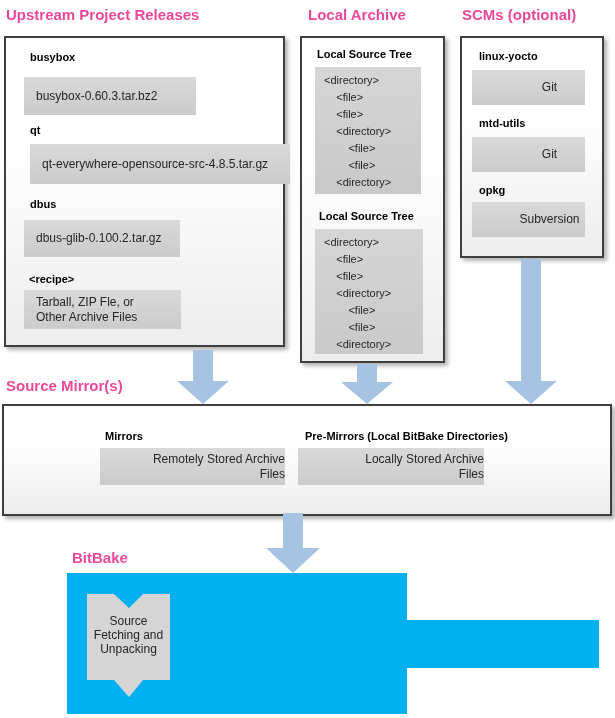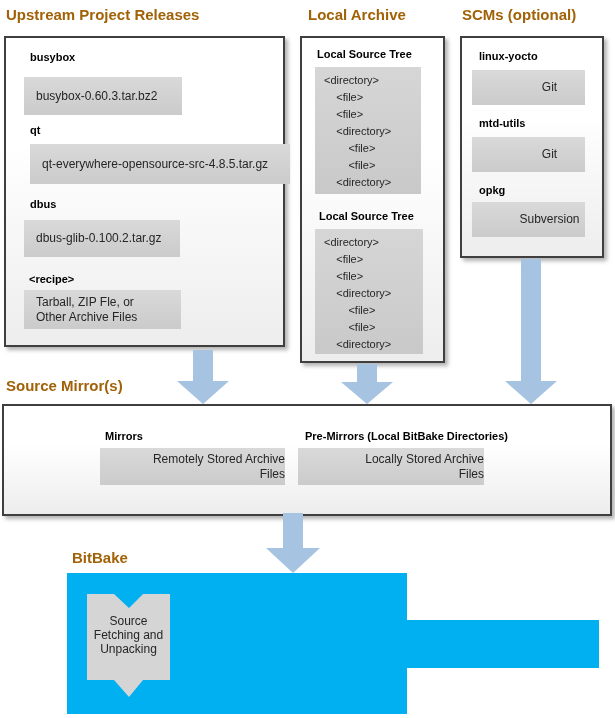--- a/index.html
+++ b/index.html
@@ -8,21 +8,21 @@
     width: 615px;
     height: 718px;
     background: #ffffff;
     font-family: "Liberation Sans", sans-serif;
     overflow: hidden;
   }
   .section-title {
     position: absolute;
     font-weight: bold;
     font-size: 15px;
-    color: #a16207;
+    color: #ec4899;
     white-space: nowrap;
   }
   .outer-box {
     position: absolute;
     border: 2px solid #3f3f3f;
     background: linear-gradient(180deg, #ffffff 35%, #ededed 100%);
     box-shadow: 3px 3px 4px rgba(0,0,0,0.30);
     box-sizing: border-box;
   }
   .item-label {
@@ -87,21 +87,21 @@
 <body>
 
 <div class="canvas">
 
   <div class="section-title" style="left:6px; top:6px;">Upstream Project Releases</div>
   <div class="section-title" style="left:308px; top:6px;">Local Archive</div>
   <div class="section-title" style="left:462px; top:6px;">SCMs (optional)</div>
 
   <div class="outer-box" style="left:4px; top:36px; width:281px; height:311px;">
     <div class="item-label" style="left:24px; top:13px;">busybox</div>
-    <div class="gray-box pad-left" style="left:18px; top:39px; width:158px; height:38px;">busybox-0.60.3.tar.bz2</div>
+    <div class="gray-box pad-left" style="left:18px; top:39px; width:172px; height:38px;">busybox-0.60.3.tar.bz2</div>
 
     <div class="item-label" style="left:24px; top:86px;">qt</div>
     <div class="gray-box pad-left" style="left:24px; top:106px; width:260px; height:40px;">qt-everywhere-opensource-src-4.8.5.tar.gz</div>
 
     <div class="item-label" style="left:24px; top:160px;">dbus</div>
     <div class="gray-box pad-left" style="left:18px; top:182px; width:156px; height:37px;">dbus-glib-0.100.2.tar.gz</div>
 
     <div class="item-label" style="left:23px; top:235px;">&lt;recipe&gt;</div>
     <div class="gray-box pad-left multiline" style="left:18px; top:252px; width:157px; height:39px;">Tarball, ZIP Fle, or
 Other Archive Files</div>

